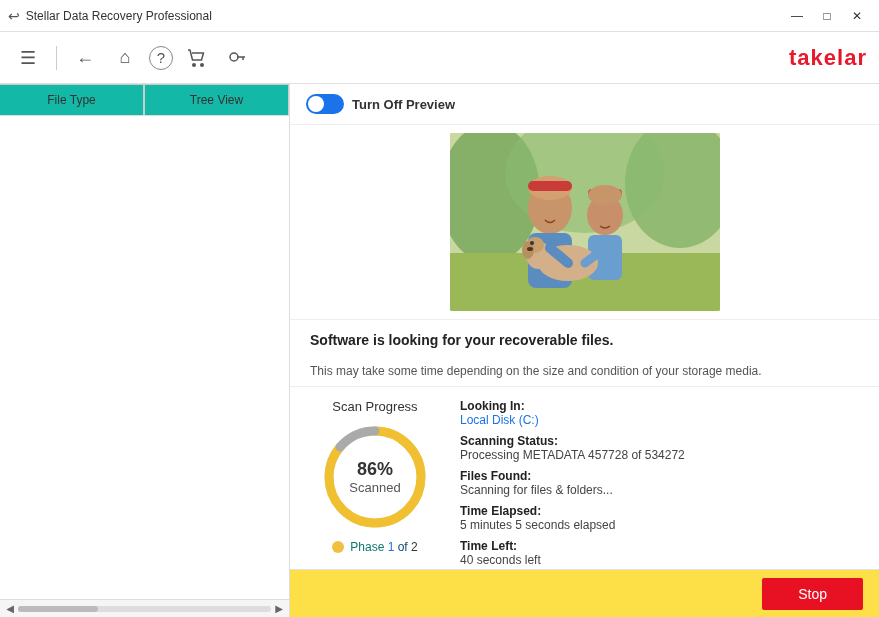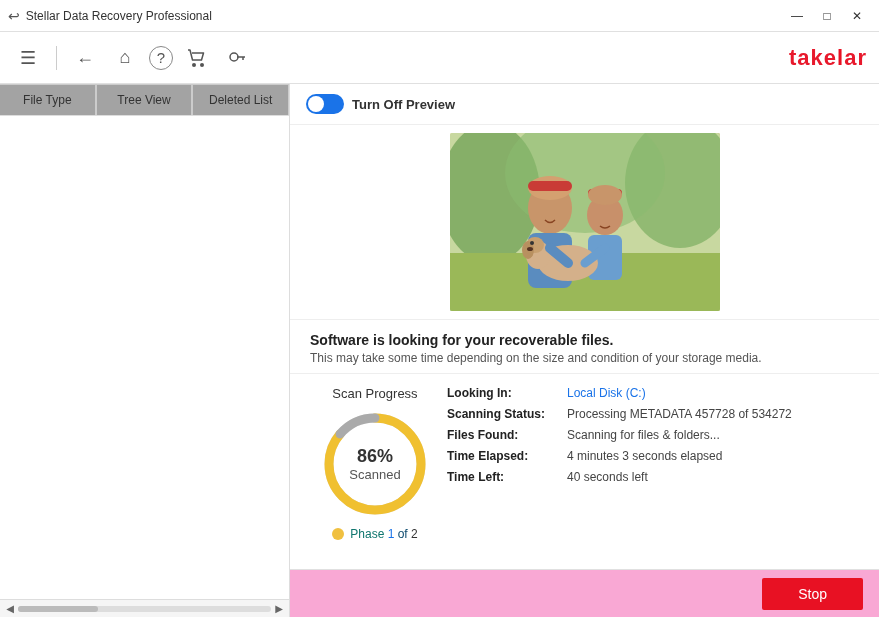--- a/index.html
+++ b/index.html
@@ -37,21 +37,21 @@
     .main { display: flex; height: calc(617px - 32px - 52px); }
 
     
     .sidebar {
       width: 290px; min-width: 290px; background: #fff;
       border-right: 1px solid #ddd; display: flex; flex-direction: column;
     }
     .sidebar-tabs { display: flex; border-bottom: 1px solid #ddd; }
     .sidebar-tab {
       flex: 1; padding: 8px 4px; text-align: center; font-size: 12px;
-      color: #333; cursor: pointer; border: 1px solid #ccc; background: #a3a3a3;
+      color: #333; cursor: pointer; border: 1px solid #ccc; background: #14b8a6;
       border-bottom: none;
     }
     .sidebar-tab:first-child { border-left: none; }
     .sidebar-content { flex: 1; overflow-y: auto; position: relative; }
     .scrollbar-track {
       flex: 1; height: 6px; background: #ddd; border-radius: 3px; position: relative;
     }
     .scrollbar-thumb {
       width: 80px; height: 6px; background: #bbb; border-radius: 3px; position: absolute; left: 0;
     }
@@ -86,49 +86,49 @@
       border-bottom: 1px solid #eee;
     }
     .photo-placeholder {
       width: 270px; height: 178px; background: linear-gradient(135deg, #e8d5a3, #a8c5a0, #5a9e6f, #c8a060, #8db89a, #d4a870);
       border-radius: 2px; position: relative; overflow: hidden;
       display: flex; align-items: center; justify-content: center;
     }
 
     
     .status-section { padding: 12px 20px 8px; border-bottom: 1px solid #eee; }
-    .status-title { font-size: 14px; font-weight: 700; color: #222; margin-bottom: 3px; }
+    .status-title { font-size: 14px; font-weight: 700; color: #222; margin-bottom: 16px; }
     .status-desc { font-size: 12px; color: #555; }
 
     
-    .scan-area { display: flex; padding: 12px 20px; gap: 7px; align-items: flex-start; }
+    .scan-area { display: flex; padding: 12px 20px; gap: 20px; align-items: flex-start; }
 
     
     .progress-container { display: flex; flex-direction: column; align-items: center; gap: 8px; min-width: 130px; }
     .progress-title { font-size: 13px; color: #333; font-weight: 500; }
     .circular-progress {
       width: 110px; height: 110px; position: relative; display: flex; align-items: center; justify-content: center;
     }
     .progress-text { position: absolute; text-align: center; }
     .progress-percent { font-size: 18px; font-weight: 700; color: #333; display: block; }
     .progress-scanned { font-size: 13px; color: #555; display: block; }
     .phase-indicator { display: flex; align-items: center; gap: 6px; font-size: 12px; color: #333; }
     .phase-dot { width: 12px; height: 12px; background: #f0c040; border-radius: 50%; }
 
     
     .info-table { flex: 1; }
-    .info-row { display: flex; align-items: flex-start; margin-bottom: 7px; }
+    .info-row { display: flex; align-items: flex-start; margin-bottom: 7px; flex-direction: column; }
     .info-label { font-size: 12px; font-weight: 700; color: #222; min-width: 120px; }
     .info-value { font-size: 12px; color: #1a73e8; }
     .info-value.plain { color: #444; }
 
     
     .bottom-bar {
       position: absolute; bottom: 0; left: 0; right: 0;
-      height: 48px; background: #f9a8d4; border-top: 1px solid #e0e0e0;
+      height: 48px; background: #fde047; border-top: 1px solid #e0e0e0;
       display: flex; align-items: center; justify-content: flex-end;
       padding: 4px 16px;
     }
     .stop-btn {
       background: #e81123; color: #fff; border: none; border-radius: 2px;
       padding: 8px 36px; font-size: 14px; cursor: pointer; font-weight: 500;
     }
 
     
     .progress-svg { transform: rotate(-90deg); }
@@ -171,21 +171,20 @@
     <span>take</span><span style="color:#e81123;">l</span><span>ar</span>
   </div>
 </div>
 
 <div class="main">
 
   <div class="sidebar">
     <div class="sidebar-tabs">
       <div class="sidebar-tab">File Type</div>
       <div class="sidebar-tab">Tree View</div>
-      <div class="sidebar-tab">Deleted List</div>
     </div>
     <div class="sidebar-content">
     </div>
 
     <div style="display:flex;align-items:center;height:18px;background:#f5f5f5;border-top:1px solid #ddd;padding:0 2px;">
       <div class="scroll-arrow">◀</div>
       <div class="scrollbar-track">
         <div class="scrollbar-thumb"></div>
       </div>
       <div class="scroll-arrow">▶</div>
@@ -282,21 +281,21 @@
         <div class="info-row">
           <span class="info-label">Scanning Status:</span>
           <span class="info-value plain">Processing METADATA 457728 of 534272</span>
         </div>
         <div class="info-row">
           <span class="info-label">Files Found:</span>
           <span class="info-value plain">Scanning for files &amp; folders...</span>
         </div>
         <div class="info-row">
           <span class="info-label">Time Elapsed:</span>
-          <span class="info-value plain">4 minutes 3 seconds elapsed</span>
+          <span class="info-value plain">5 minutes 5 seconds elapsed</span>
         </div>
         <div class="info-row">
           <span class="info-label">Time Left:</span>
           <span class="info-value plain">40 seconds left</span>
         </div>
       </div>
     </div>
 
     <div class="bottom-bar">
       <button class="stop-btn">Stop</button>

